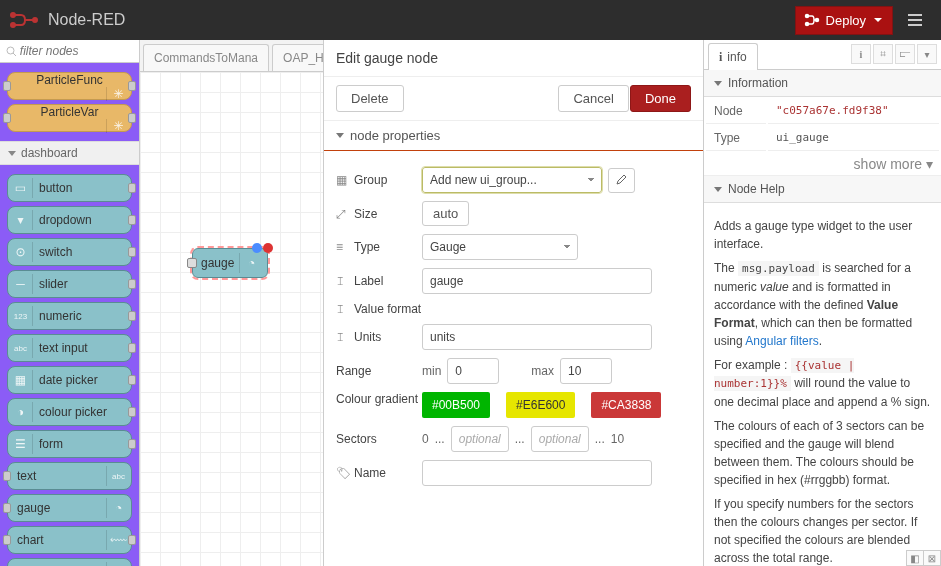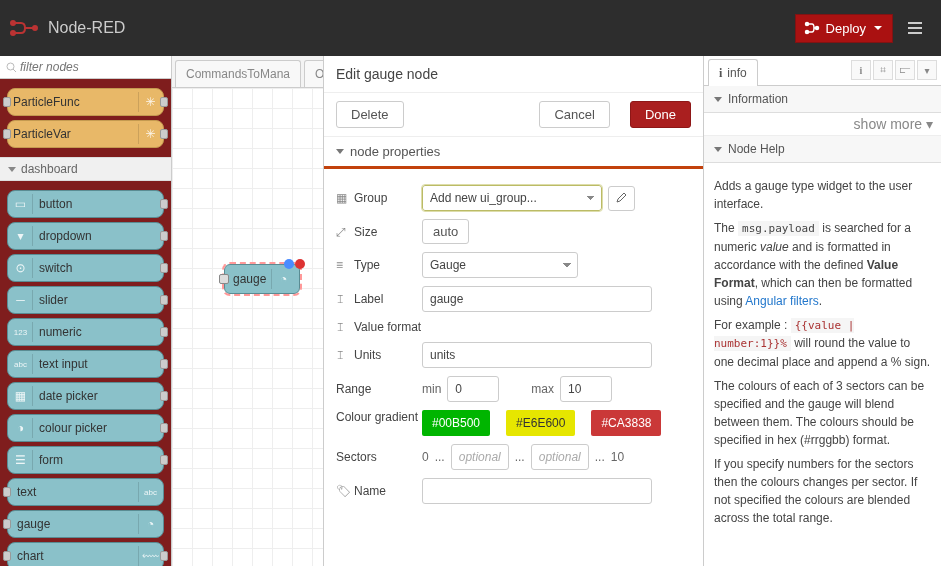--- a/index.html
+++ b/index.html
@@ -1,55 +1,55 @@
 <!DOCTYPE html>
 <html><head>
 <meta charset="utf-8">
 <style>
 * { box-sizing: border-box; margin: 0; padding: 0; }
 body { font-family: -apple-system, "Helvetica Neue", Arial, sans-serif; font-size: 13px; color: #555; background: #fff; width: 941px; height: 566px; overflow: hidden; }
-.header { background: #2d2d2d; height: 56px; display: flex; align-items: center; padding: 0 10px; color: #ccc; }
+.header { background: #2d2d2d; height: 40px; display: flex; align-items: center; padding: 0 10px; color: #ccc; }
 .logo-svg { margin-right: 10px; }
 .header-title { font-size: 16px; color: #ccc; }
 .header-spacer { flex: 1; }
 .deploy-btn { background: #a11; border: 1px solid #801313; padding: 6px 10px 6px 8px; color: #fff; display: flex; align-items: center; cursor: pointer; font-size: 13px; }
 .deploy-btn .caret { margin-left: 8px; border-top: 4px solid #fff; border-left: 4px solid transparent; border-right: 4px solid transparent; }
 .menu-btn { margin-left: 6px; color: #ccc; cursor: pointer; padding: 5px 8px; }
 .menu-btn svg { display: block; }
 .main { display: flex; height: calc(566px - 40px); }
-.palette { width: 172px; border-right: 1px solid #ccc; background: #7f1d1d; overflow: hidden; }
+.palette { width: 140px; border-right: 1px solid #ccc; background: #8b5cf6; overflow: hidden; }
 .pal-search { border-bottom: 1px solid #ccc; background: #fff; padding: 4px 6px; display: flex; align-items: center; color: #bbb; }
 .pal-search input { border: none; font-size: 12px; color: #888; outline: none; width: 100%; font-style: italic; }
 .pal-search-icon { margin-right: 4px; }
 .pal-cat { background: #f0f0f0; border-top: 1px solid #ddd; border-bottom: 1px solid #ddd; padding: 4px 8px; font-size: 12px; color: #666; display: flex; align-items: center; }
 .pal-cat .caret { border-top: 5px solid #888; border-left: 4px solid transparent; border-right: 4px solid transparent; margin-right: 5px; }
 .pal-list { padding: 5px; }
 .node-box { background: #8ac1c9; border: 1px solid #5a8c93; border-radius: 8px; height: 28px; margin: 4px 2px; display: flex; align-items: center; padding: 0 5px; font-size: 12px; color: #333; position: relative; cursor: move; }
-.node-box.func { background: #e8b868; border-color: #c49a50; }
+.node-box.func { background: #e8b868; border-color: #c49a50; flex-direction: column; }
 .nb-in { position: absolute; left: -5px; top: 8px; width: 8px; height: 10px; background: #ccc; border: 1px solid #999; border-radius: 2px; }
 .nb-out { position: absolute; right: -5px; top: 8px; width: 8px; height: 10px; background: #ccc; border: 1px solid #999; border-radius: 2px; }
 .nb-icon { width: 20px; height: 20px; margin-right: 6px; display: inline-flex; align-items: center; justify-content: center; color: #fff; opacity: .85; border-right: 1px solid rgba(0,0,0,.15); padding-right: 4px; }
 .nb-icon-r { width: 20px; height: 20px; margin-left: auto; display: inline-flex; align-items: center; justify-content: center; color: #fff; opacity: .85; border-left: 1px solid rgba(0,0,0,.15); padding-left: 4px; }
 .workspace { flex: 1; background: #fff; position: relative; overflow: hidden; }
 .ws-tabs { height: 32px; border-bottom: 1px solid #ccc; display: flex; align-items: flex-end; background: #f3f3f3; }
 .ws-tab { border: 1px solid #ccc; border-bottom: none; background: #f8f8f8; padding: 6px 10px; font-size: 12px; color: #888; border-radius: 3px 3px 0 0; margin-left: 3px; cursor: pointer; }
 .ws-canvas { position: absolute; top: 32px; left: 0; right: 0; bottom: 0; background-image: linear-gradient(#eee 1px, transparent 1px), linear-gradient(90deg, #eee 1px, transparent 1px); background-size: 20px 20px; }
 .canvas-node { position: absolute; background: #8ac1c9; border: 1px solid #5a8c93; border-radius: 6px; display: flex; align-items: center; height: 30px; padding: 0 8px; font-size: 12px; color: #333; }
 .canvas-node.selected { outline: 2px dashed #f99; }
 .cn-port-l { position: absolute; left: -6px; top: 9px; width: 10px; height: 10px; background: #ddd; border: 1px solid #888; border-radius: 2px; }
 .cn-badge { position: absolute; top: -6px; right: -6px; display: flex; }
 .cn-badge span { width: 10px; height: 10px; border-radius: 50%; margin-left: 1px; }
 .edit-panel { width: 380px; border-left: 1px solid #ccc; background: #fff; overflow-y: auto; }
 .ep-title { padding: 10px 12px; font-size: 14px; color: #444; border-bottom: 1px solid #eee; }
 .ep-btns { padding: 8px 12px; display: flex; border-bottom: 1px solid #eee; }
 .btn { border: 1px solid #ccc; background: #fff; padding: 5px 14px; font-size: 13px; color: #555; border-radius: 3px; cursor: pointer; }
 .btn.primary { background: #aa1f1f; border-color: #8e1717; color: #fff; }
 .ep-btns .spacer { flex: 1; }
-.ep-btns .btn + .btn { margin-left: 20px; }
-.ep-section { padding: 7px 12px; font-size: 13px; color: #555; display: flex; align-items: center; border-bottom: 3px solid #c2410c; }
+.ep-btns .btn + .btn { margin-left: 1px; }
+.ep-section { padding: 7px 12px; font-size: 13px; color: #555; display: flex; align-items: center; border-bottom: 1px solid #c2410c; }
 .ep-section .caret { border-top: 5px solid #777; border-left: 4px solid transparent; border-right: 4px solid transparent; margin-right: 6px; }
 .form { padding: 8px 12px; }
 .frow { display: flex; align-items: center; margin: 8px 0; font-size: 12px; }
 .flabel { width: 86px; color: #444; display: flex; align-items: center; }
 .flabel svg, .flabel .fi { margin-right: 5px; color: #888; width: 13px; }
 .finput, .fselect { border: 1px solid #ccc; border-radius: 3px; padding: 5px 7px; font-size: 12px; color: #444; background: #fff; }
 .fselect { width: 156px; appearance: none; background-image: linear-gradient(45deg, transparent 50%, #888 50%), linear-gradient(-45deg, transparent 50%, #888 50%); background-position: right 10px center, right 6px center; background-size: 4px 4px; background-repeat: no-repeat; padding-right: 20px; }
 .fselect.group { border: 1px solid #bb6; outline: 1px solid #dda; width: 180px; }
 .edit-icon-btn { border: 1px solid #ccc; background: #fff; padding: 4px 7px; border-radius: 3px; margin-left: 6px; cursor: pointer; }
 .finput.small { width: 52px; }
@@ -365,20 +365,32 @@
           </div>
         <div class="sb-ibtn">
             <span>▾</span>
           </div>
       </div>
     </div>
     <div class="sb-sect">
         <span class="caret"></span>
         <span>Information</span>
       </div>
+    <table class="sb-table">
+      <tbody>
+          <tr>
+            <td>Node</td>
+            <td class="code red">"c057a67e.fd9f38"</td>
+          </tr>
+      <tr>
+            <td>Type</td>
+            <td class="code">ui_gauge</td>
+          </tr>
+    </tbody>
+      </table>
     <div class="show-more"><span>show more</span> ▾</div>
     <div class="sb-sect">
         <span class="caret"></span>
         <span>Node Help</span>
       </div>
     <div class="sb-help">
       <p>Adds a gauge type widget to the user interface.</p>
       <p><span>The </span><span class="code-inline">msg.payload</span><span> is searched for a numeric </span><em>value</em><span> and is formatted in accordance with the defined </span><strong>Value Format</strong><span>, which can then be formatted using </span><a href="#">Angular filters</a><span>.</span></p>
       <p><span>For example : </span><span class="code-inline red">{{value | number:1}}%</span><span> will round the value to one decimal place and append a % sign.</span></p>
       <p>The colours of each of 3 sectors can be specified and the gauge will blend between them. The colours should be specified in hex (#rrggbb) format.</p>

